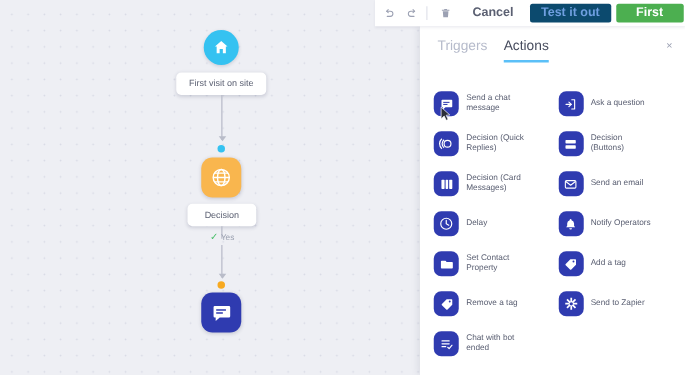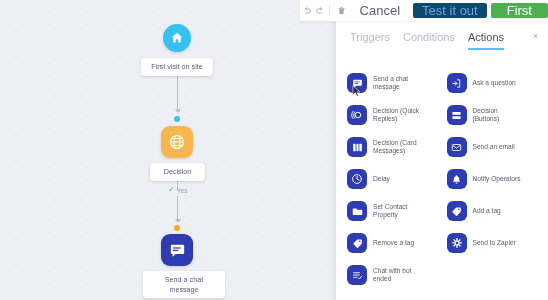--- a/index.html
+++ b/index.html
@@ -121,27 +121,28 @@
     margin-left: 2px;
   }
   .tb-sep {
     width: 1px; height: 11px;
     background: #e2e4ec;
     margin: 0 4px 0 3px;
   }
   .tb-btn {
     height: 15px;
     border-radius: 2px;
-    font-size: 13px;
+    font-size: 10px;
     display: flex;
     align-items: center;
     justify-content: center;
     padding: 0 9px;
     margin-left: 4px;
     white-space: nowrap;
+    font-weight: bold;
   }
   .tb-btn.cancel { color: #5b6072; background: #ffffff; }
   .tb-btn.test { color: #6f9fe0; background: #0c4a6e; }
   .tb-btn.save { color: #ffffff; background: #4caf50; padding: 0 16px; }
 
   
   #panel {
     position: absolute;
     right: 0; top: 21px;
     width: 212px;
@@ -267,22 +268,20 @@
 
       <div class="node-icon rounded" style="left:161px; top:234px; width:32px; height:32px; background:#2f3bb0;">
         <span>
           <svg width="17" height="17" viewBox="0 0 24 24" fill="#ffffff">
             <path d="M4 4h16a1.4 1.4 0 0 1 1.4 1.4v10.2A1.4 1.4 0 0 1 20 17H9.6L5 20.8V17H4a1.4 1.4 0 0 1-1.4-1.4V5.4A1.4 1.4 0 0 1 4 4z"></path>
             <rect x="5.6" y="7.6" width="11" height="1.7" fill="#2f3bb0"></rect>
             <rect x="5.6" y="11" width="7.5" height="1.7" fill="#2f3bb0"></rect>
           </svg>
         </span>
       </div>
-      <div class="node-label" style="left:143px; top:271px; width:68px;">Send a chat
-message</div>
     </div>
   </div>
 
   <div id="toolbar">
     <div class="tb-icon">
       <svg width="10" height="10" viewBox="0 0 24 24" fill="none" stroke="currentColor" stroke-width="2" stroke-linecap="round">
         <path d="M8 7H15a5 5 0 0 1 0 10H9"></path>
         <polyline points="11,4 8,7 11,10"></polyline>
       </svg>
     </div>
@@ -299,21 +298,20 @@
       </svg>
     </div>
     <div class="tb-btn cancel">Cancel</div>
     <div class="tb-btn test">Test it out</div>
     <div class="tb-btn save">First</div>
   </div>
 
   <div id="panel">
     <div id="tabs">
       <div class="tab">Triggers</div>
-      <div class="tab">Conditions</div>
       <div class="tab active">Actions</div>
       <div id="panel-close">×</div>
     </div>
 
     <div id="actions-grid">
 
       <div class="action-item">
         <span class="action-icon">
           <svg width="11" height="11" viewBox="0 0 24 24" fill="#ffffff">
             <path d="M4 4h16a1.4 1.4 0 0 1 1.4 1.4v10.2A1.4 1.4 0 0 1 20 17H9.6L5 20.8V17H4a1.4 1.4 0 0 1-1.4-1.4V5.4A1.4 1.4 0 0 1 4 4z"></path>

